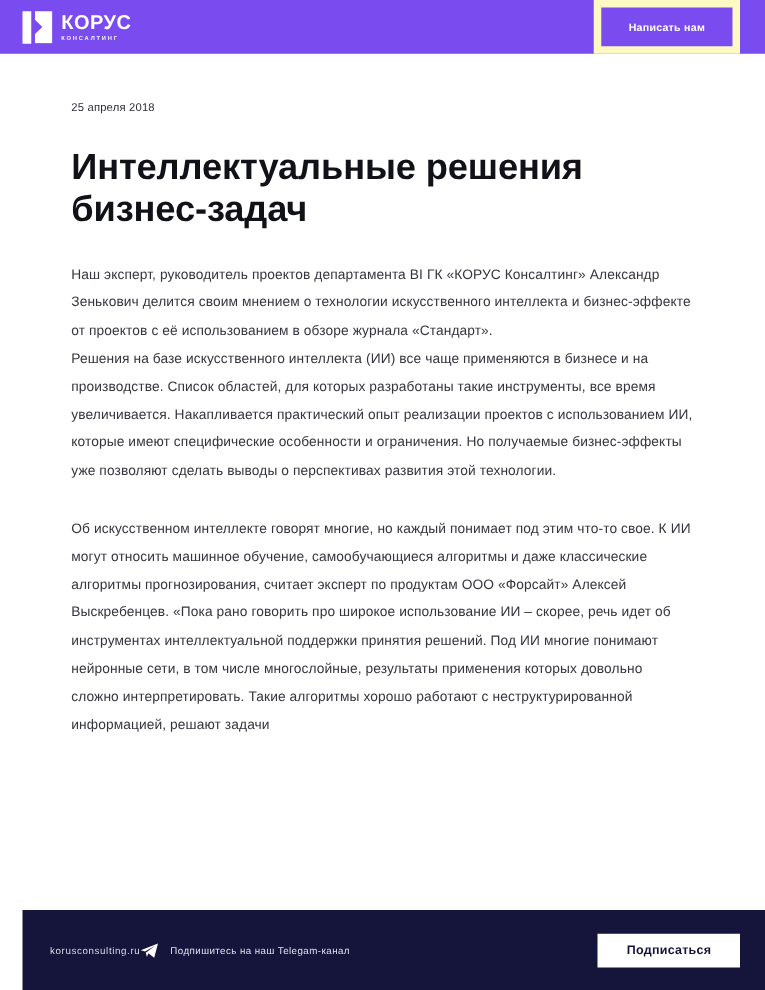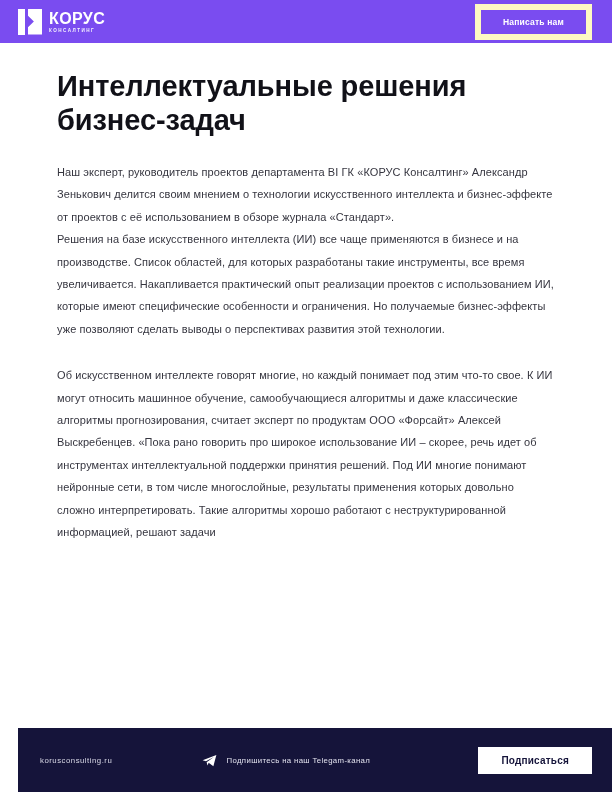--- a/index.html
+++ b/index.html
@@ -17,21 +17,20 @@
     background: #ffffff;
     display: flex;
     flex-direction: column;
   }
 
   
   .header {
     height: 43px;
     background: #7a4cf0;
     display: flex;
-    align-items: center;
     justify-content: space-between;
     padding: 0 20px 0 18px;
     flex: 0 0 auto;
   }
   .brand {
     display: flex;
     align-items: center;
     gap: 7px;
   }
   .brand-mark {
@@ -125,21 +124,21 @@
   .footer-url {
     color: #d9d9e6;
     font-size: 7.8px;
     letter-spacing: 0.5px;
     flex: 0 0 auto;
   }
   .footer-mid {
     flex: 1 1 auto;
     display: flex;
     align-items: center;
-    justify-content: center;
+    justify-content: flex-start;
     gap: 9px;
     padding-right: 18px;
   }
   .tg-icon { width: 15px; height: 13px; flex: 0 0 auto; display: block; }
   .footer-tg-text {
     color: #e2e2ee;
     font-size: 7.8px;
     letter-spacing: 0.35px;
     white-space: nowrap;
   }
@@ -170,20 +169,21 @@
       </div>
       <div class="brand-text">
         <div class="brand-name">КОРУС</div>
         <div class="brand-sub">КОНСАЛТИНГ</div>
       </div>
     </div>
     <button class="header-btn">Написать нам</button>
   </div>
 
   <div class="content">
+    <div class="date">25 апреля 2018</div>
     <h1 class="title">Интеллектуальные решения бизнес-задач</h1>
     <p class="para">Наш эксперт, руководитель проектов департамента BI ГК «КОРУС Консалтинг» Александр Зенькович делится своим мнением о технологии искусственного интеллекта и бизнес-эффекте от проектов с её использованием в обзоре журнала «Стандарт».</p>
     <p class="para tight">Решения на базе искусственного интеллекта (ИИ) все чаще применяются в бизнесе и на производстве. Список областей, для которых разработаны такие инструменты, все время увеличивается. Накапливается практический опыт реализации проектов с использованием ИИ, которые имеют специфические особенности и ограничения. Но получаемые бизнес-эффекты уже позволяют сделать выводы о перспективах развития этой технологии.</p>
     <p class="para">Об искусственном интеллекте говорят многие, но каждый понимает под этим что-то свое. К ИИ могут относить машинное обучение, самообучающиеся алгоритмы и даже классические алгоритмы прогнозирования, считает эксперт по продуктам ООО «Форсайт» Алексей Выскребенцев. «Пока рано говорить про широкое использование ИИ – скорее, речь идет об инструментах интеллектуальной поддержки принятия решений. Под ИИ многие понимают нейронные сети, в том числе многослойные, результаты применения которых довольно сложно интерпретировать. Такие алгоритмы хорошо работают с неструктурированной информацией, решают задачи</p>
   </div>
 
   <div class="footer">
     <div class="footer-url">korusconsulting.ru</div>
     <div class="footer-mid">
       <svg class="tg-icon" viewBox="0 0 24 20">

